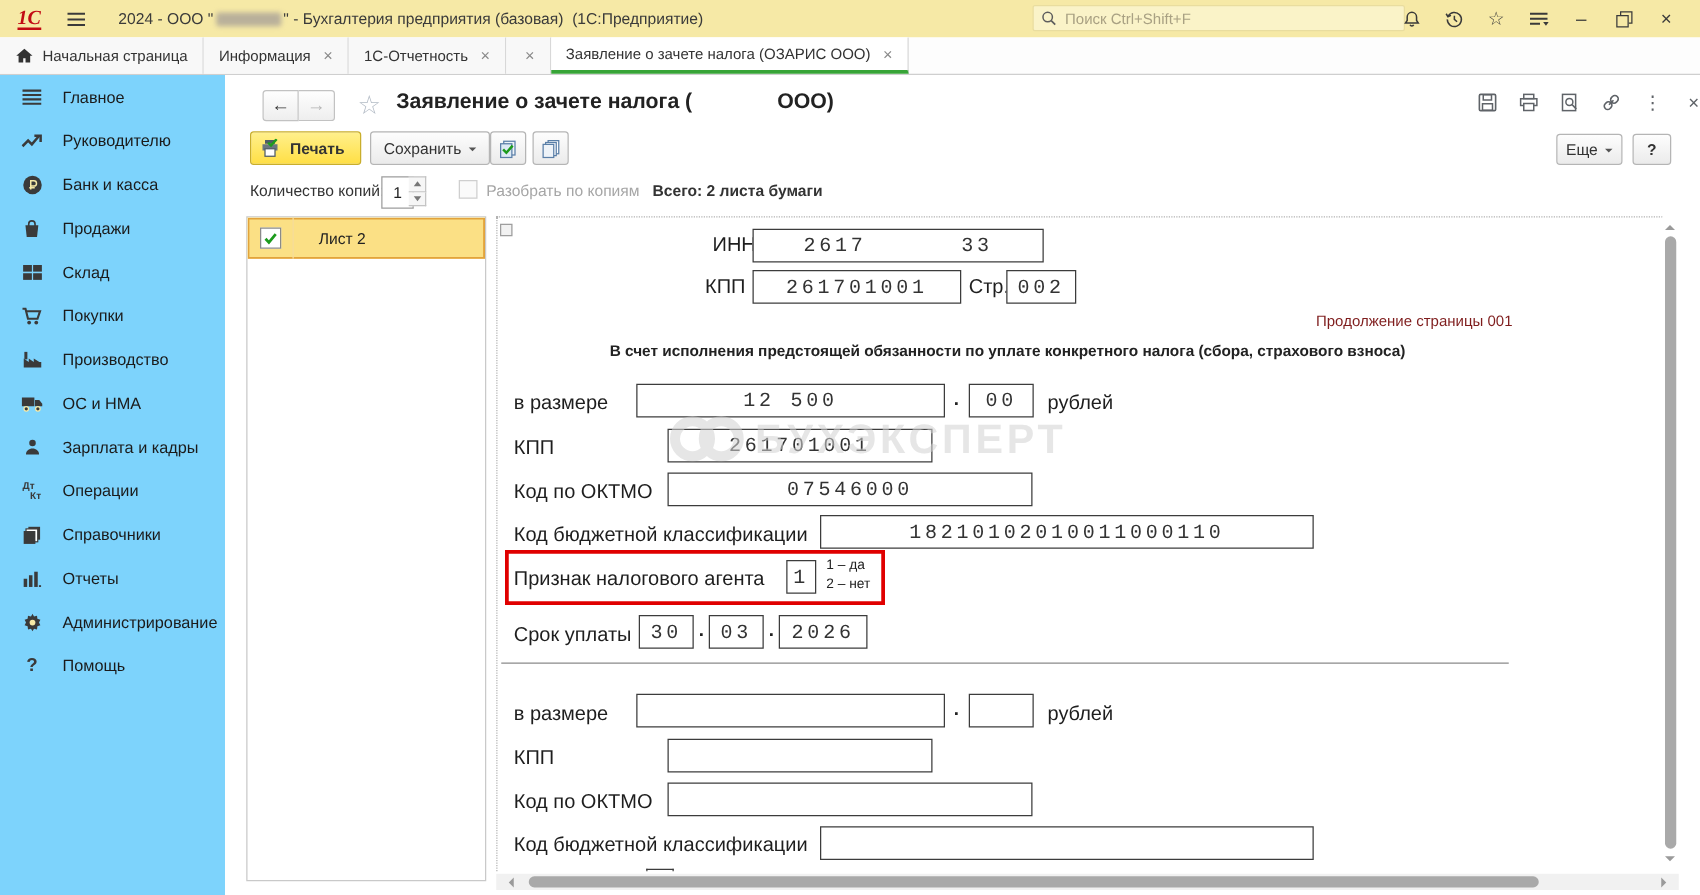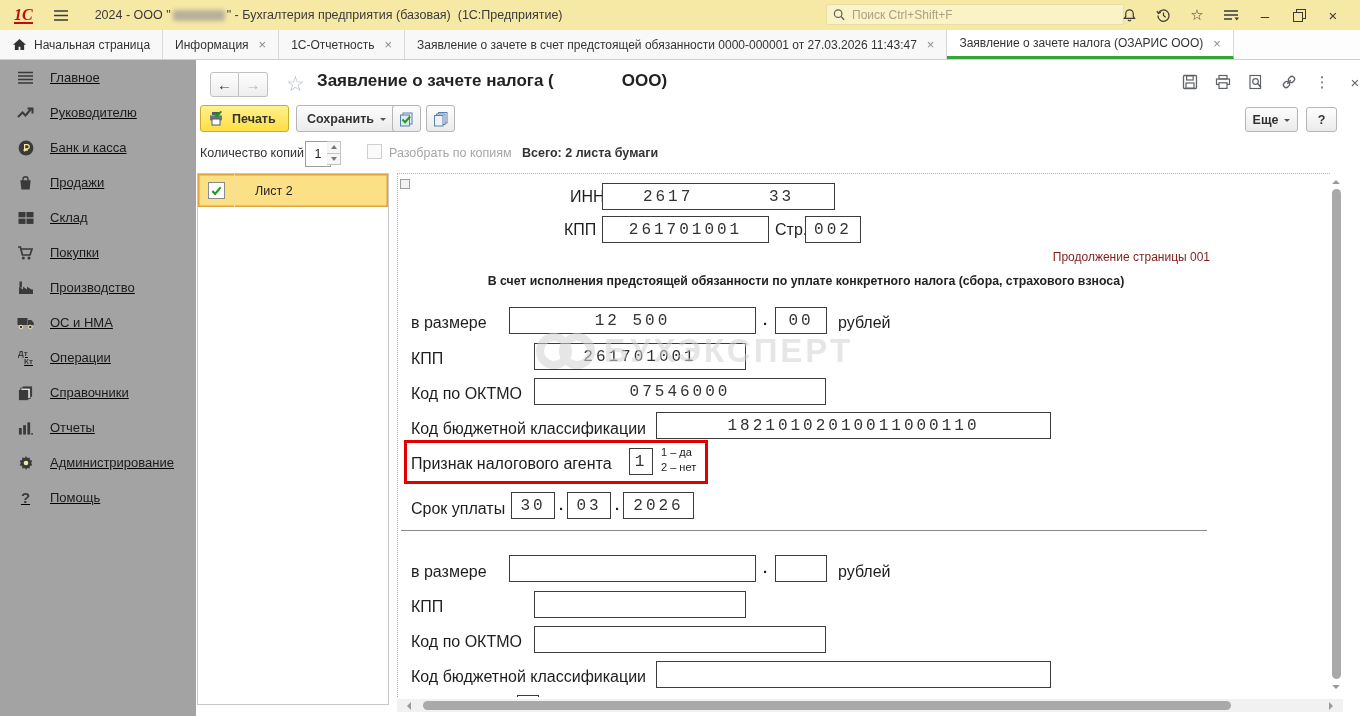--- a/index.html
+++ b/index.html
@@ -21,41 +21,41 @@
   .restore-ic .r1{position:absolute;left:3px;top:0;width:8px;height:8px;border:1px solid #3a3a3a;}
   .restore-ic .r2{position:absolute;left:0;top:3px;width:8px;height:8px;border:1px solid #3a3a3a;background:#f6e9a6;}
 
   
   .tabbar{position:absolute;left:0;top:30px;width:1360px;height:30px;background:#fdfdfd;border-bottom:1px solid #cfcfcf;display:flex;font-size:12px;color:#333;box-sizing:border-box;}
   .tab{display:flex;align-items:center;gap:7px;padding:0 12px;border-right:1px solid #d8d8d8;background:#f8f8f8;height:29px;box-sizing:border-box;white-space:nowrap;}
   .tab .x{color:#8a8a8a;font-size:13px;margin-left:3px;}
   .tab.active{background:#fff;border-bottom:3px solid #37a437;}
 
   
-  .sidebar{position:absolute;left:0;top:60px;width:196px;height:656px;background:#a3a3a3;text-decoration:underline;}
+  .sidebar{position:absolute;left:0;top:60px;width:180px;height:656px;background:#7dd3fc;}
   .sb-item{display:flex;align-items:center;height:35px;padding-left:16px;gap:15px;font-size:13px;color:#1b1b1b;}
   .sb-icon{width:19px;height:17px;display:flex;align-items:center;justify-content:center;color:#3a3a3a;flex:none;}
   .sb-icon svg{display:block;}
   .dtkt{font-size:8px;font-weight:bold;line-height:8px;color:#3a3a3a;display:flex;flex-direction:column;}
   .dtkt span:last-child{margin-left:6px;}
   .q-ic{font-size:15px;font-weight:bold;color:#3a3a3a;}
 
   
   .main{position:absolute;left:196px;top:60px;width:1164px;height:656px;background:#fff;}
   .navgrp{position:absolute;left:14px;top:12px;display:flex;}
   .navbtn{width:29px;height:25px;border:1px solid #c2c2c2;background:linear-gradient(#fefefe,#eeeeee);display:flex;align-items:center;justify-content:center;font-size:15px;color:#333;box-sizing:border-box;}
   .navbtn.first{border-radius:3px 0 0 3px;}
   .navbtn.last{border-radius:0 3px 3px 0;border-left:none;color:#b5b5b5;}
   .fav{position:absolute;left:90px;top:12px;font-size:21px;color:#b4bcc6;}
   .ptitle{position:absolute;left:121px;top:11px;font-size:17px;font-weight:bold;color:#222;display:flex;white-space:pre;}
   .ptitle .gap{display:inline-block;width:68px;}
   .hdr-icons{position:absolute;left:985px;top:13px;display:flex;gap:15px;align-items:center;color:#5f6368;}
   .hic{width:18px;height:18px;display:flex;align-items:center;justify-content:center;font-size:15px;}
 
-  .btn{display:flex;align-items:center;justify-content:center;gap:6px;background:linear-gradient(#fdfdfd,#ebebeb);border:1px solid #b5b5b5;border-radius:3px;font-size:12.5px;color:#333;box-sizing:border-box;font-weight:bold;}
+  .btn{display:flex;align-items:center;justify-content:center;gap:6px;background:linear-gradient(#fdfdfd,#ebebeb);border:1px solid #b5b5b5;border-radius:3px;font-size:12.5px;color:#333;box-sizing:border-box;}
   .btn-print{position:absolute;left:4px;top:45px;height:27px;padding:0 12px 0 8px;background:linear-gradient(#fff08c,#ffdf45);border:1px solid #c9ae2c;font-weight:bold;}
   .btn-save{position:absolute;left:100px;top:45px;height:27px;padding:0 10px;}
   .icon-btn{position:absolute;top:45px;width:29px;height:27px;}
   .btn-more{position:absolute;left:1049px;top:47px;width:53px;height:25px;}
   .btn-help{position:absolute;left:1110px;top:47px;width:31px;height:25px;font-weight:bold;}
   .caret{width:0;height:0;border:3.5px solid transparent;border-top-color:#555;margin-top:4px;}
 
   .copies-label{position:absolute;left:4px;top:86px;font-size:12.5px;color:#333;}
   .copies-box{position:absolute;left:109px;top:81px;width:20px;height:22px;border:1px solid #9d9d9d;text-align:center;font-size:12.5px;color:#222;font-family:"Liberation Sans",sans-serif;}
   .spinner{position:absolute;left:131px;top:81px;width:14px;height:24px;display:flex;flex-direction:column;}
@@ -169,21 +169,20 @@
     </div>
     <div class="tab">
       <span>Информация</span>
       <span class="x">×</span>
     </div>
     <div class="tab">
       <span>1С-Отчетность</span>
       <span class="x">×</span>
     </div>
     <div class="tab">
-      <span>Заявление о зачете в счет предстоящей обязанности 0000-000001 от 27.03.2026 11:43:47</span>
       <span class="x">×</span>
     </div>
     <div class="tab active">
       <span>Заявление о зачете налога (ОЗАРИС ООО)</span>
       <span class="x">×</span>
     </div>
   </div>
 
   <div class="sidebar">
     <div class="sb-item">
@@ -254,20 +253,29 @@
     <div class="sb-item">
       <span class="sb-icon">
           <svg width="18" height="14" viewBox="0 0 18 14">
             <rect x="0.5" y="2" width="10" height="7" fill="#3a3a3a"></rect>
             <path d="M11 4h3.4l2.4 3v2H11z" fill="#3a3a3a"></path>
             <circle cx="4" cy="11" r="1.8" fill="#3a3a3a" stroke="#f6e9a6"></circle>
             <circle cx="13.3" cy="11" r="1.8" fill="#3a3a3a" stroke="#f6e9a6"></circle>
           </svg>
         </span>
       <span>ОС и НМА</span>
+    </div>
+    <div class="sb-item">
+      <span class="sb-icon">
+          <svg width="14" height="15" viewBox="0 0 16 16">
+            <circle cx="8" cy="4.4" r="3" fill="#3a3a3a"></circle>
+            <path d="M2 15c0-3.4 2.7-5.6 6-5.6s6 2.2 6 5.6z" fill="#3a3a3a"></path>
+          </svg>
+        </span>
+      <span>Зарплата и кадры</span>
     </div>
     <div class="sb-item">
       <span class="sb-icon">
           <span class="dtkt">
             <span>Дт</span>
             <span>Кт</span>
           </span>
         </span>
       <span>Операции</span>
     </div>

